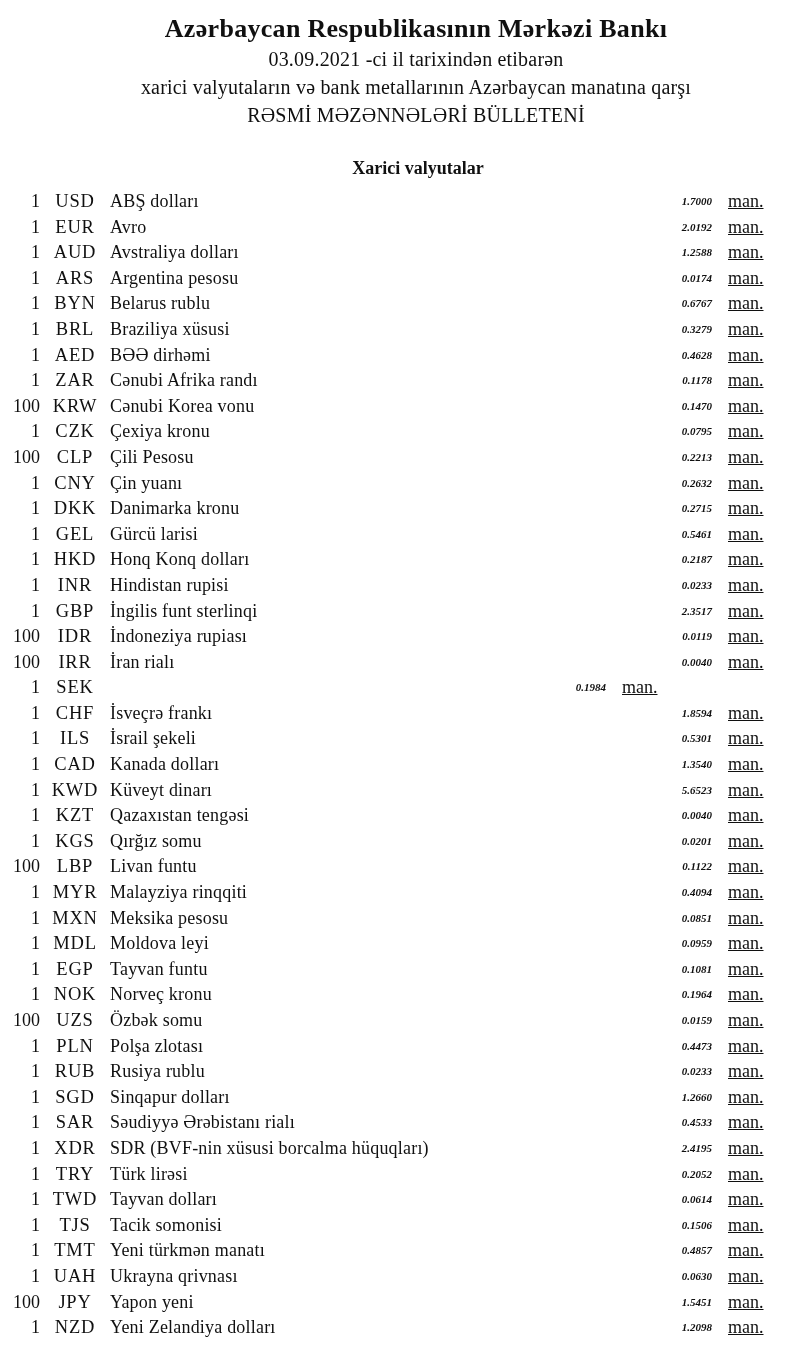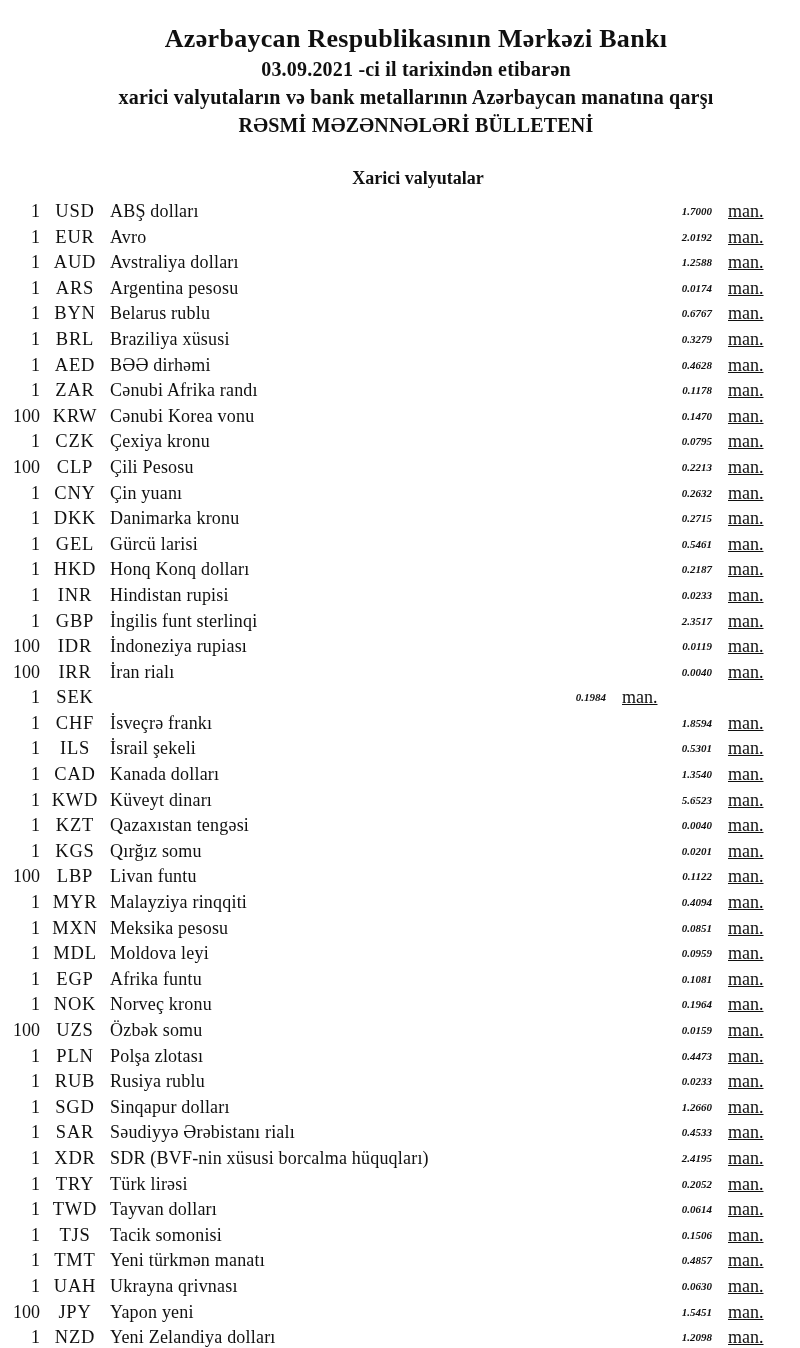--- a/index.html
+++ b/index.html
@@ -16,32 +16,32 @@
     overflow: hidden;
   }
   .page {
     position: relative;
     width: 800px;
     height: 1348px;
     background: #ffffff;
   }
   .doc-header {
     margin: 0 0 0 32px;           
-    padding-top: 22px;
+    padding-top: 12px;
     text-align: center;
   }
   .bank-title {
     font-size: 26px;
     font-weight: bold;
     line-height: 33px;
     letter-spacing: 0.3px;
   }
   .hline {
     font-size: 20px;
-    font-weight: bold;
+    font-weight: normal;
     line-height: 28px;
     letter-spacing: 0.2px;
   }
   .section-title {
     margin: 26px 0 0 36px;
     text-align: center;
     font-size: 18px;
     font-weight: bold;
     line-height: 26px;
   }
@@ -284,21 +284,21 @@
       <div class="row">
       <span class="cell-qty">1</span>
       <span class="cell-code">MDL</span>
       <span class="cell-name">Moldova leyi</span>
       <span class="cell-rate">0.0959</span>
       <span class="cell-unit">man.</span>
     </div>
       <div class="row">
       <span class="cell-qty">1</span>
       <span class="cell-code">EGP</span>
-      <span class="cell-name">Afrika funtu</span>
+      <span class="cell-name">Tayvan funtu</span>
       <span class="cell-rate">0.1081</span>
       <span class="cell-unit">man.</span>
     </div>
       <div class="row">
       <span class="cell-qty">1</span>
       <span class="cell-code">NOK</span>
       <span class="cell-name">Norveç kronu</span>
       <span class="cell-rate">0.1964</span>
       <span class="cell-unit">man.</span>
     </div>

